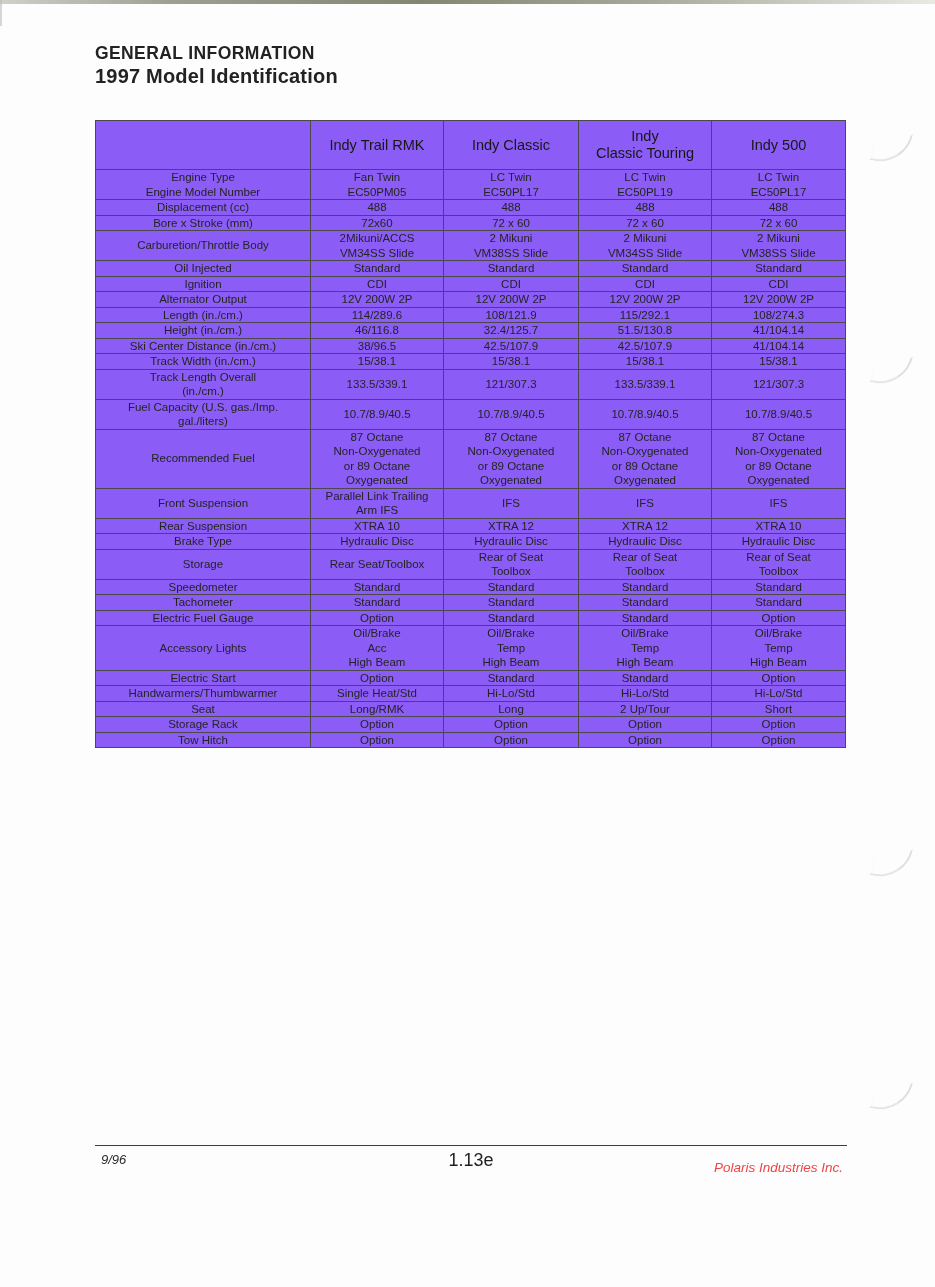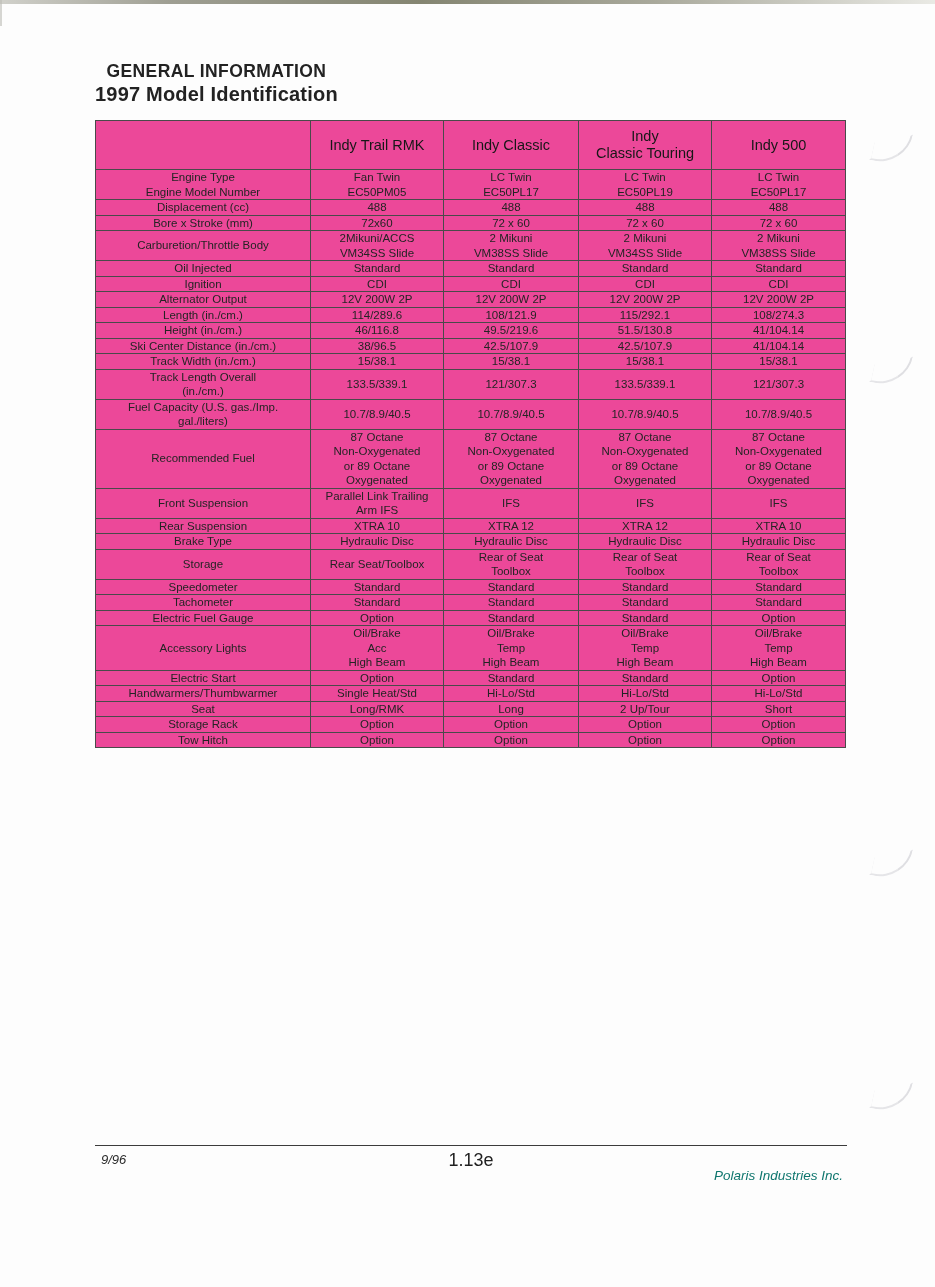--- a/index.html
+++ b/index.html
@@ -47,22 +47,21 @@
     height: 30px;
     border-radius: 0 0 40px 0;
     transform: rotate(12deg);
     opacity: .9;
   }
 
   
   .heading {
     position: absolute;
     left: 95px;
-    top: 60px;
-    text-align: center;
+    top: 42px;
   }
   .heading .line1 {
     font-size: 17.5px;
     font-weight: bold;
     letter-spacing: .4px;
     color: #222;
     line-height: 23px;
     white-space: nowrap;
   }
   .heading .line2 {
@@ -78,21 +77,21 @@
   .spec-table-wrap {
     position: absolute;
     left: 95px;
     top: 120px;
     width: 750px;
   }
   table.spec {
     border-collapse: collapse;
     width: 750px;
     table-layout: fixed;
-    background: #ec4899;
+    background: #8b5cf6;
   }
   table.spec col.c-label { width: 215px; }
   table.spec col.c-v1 { width: 133px; }
   table.spec col.c-v2 { width: 135px; }
   table.spec col.c-v3 { width: 133px; }
   table.spec col.c-v4 { width: 134px; }
 
   table.spec td, table.spec th {
     border: 1px solid #4a4a4a;
     padding: 0;
@@ -173,24 +172,24 @@
     left: 0;
     right: 0;
     top: -2px;
     text-align: center;
     font-size: 18px;
     color: #1f1f1f;
   }
   .footer .right {
     position: absolute;
     right: 4px;
-    top: 16px;
+    top: 8px;
     font-size: 13.5px;
     font-style: italic;
-    color: #0f766e;
+    color: #ef4444;
   }
 </style>
 </head>
 <body>
 
 <div id="page">
 
   <div class="scan-edge-top"></div>
   <div class="scan-edge-left"></div>
 
@@ -285,21 +284,21 @@
           <tr>
             <td class="rlabel nowrapish">Length (in./cm.)</td>
             <td class="rval nowrapish">114/289.6</td>
             <td class="rval nowrapish">108/121.9</td>
             <td class="rval nowrapish">115/292.1</td>
             <td class="rval nowrapish">108/274.3</td>
           </tr>
           <tr>
             <td class="rlabel nowrapish">Height (in./cm.)</td>
             <td class="rval nowrapish">46/116.8</td>
-            <td class="rval nowrapish">49.5/219.6</td>
+            <td class="rval nowrapish">32.4/125.7</td>
             <td class="rval nowrapish">51.5/130.8</td>
             <td class="rval nowrapish">41/104.14</td>
           </tr>
           <tr>
             <td class="rlabel nowrapish">Ski Center Distance (in./cm.)</td>
             <td class="rval nowrapish">38/96.5</td>
             <td class="rval nowrapish">42.5/107.9</td>
             <td class="rval nowrapish">42.5/107.9</td>
             <td class="rval nowrapish">41/104.14</td>
           </tr>

